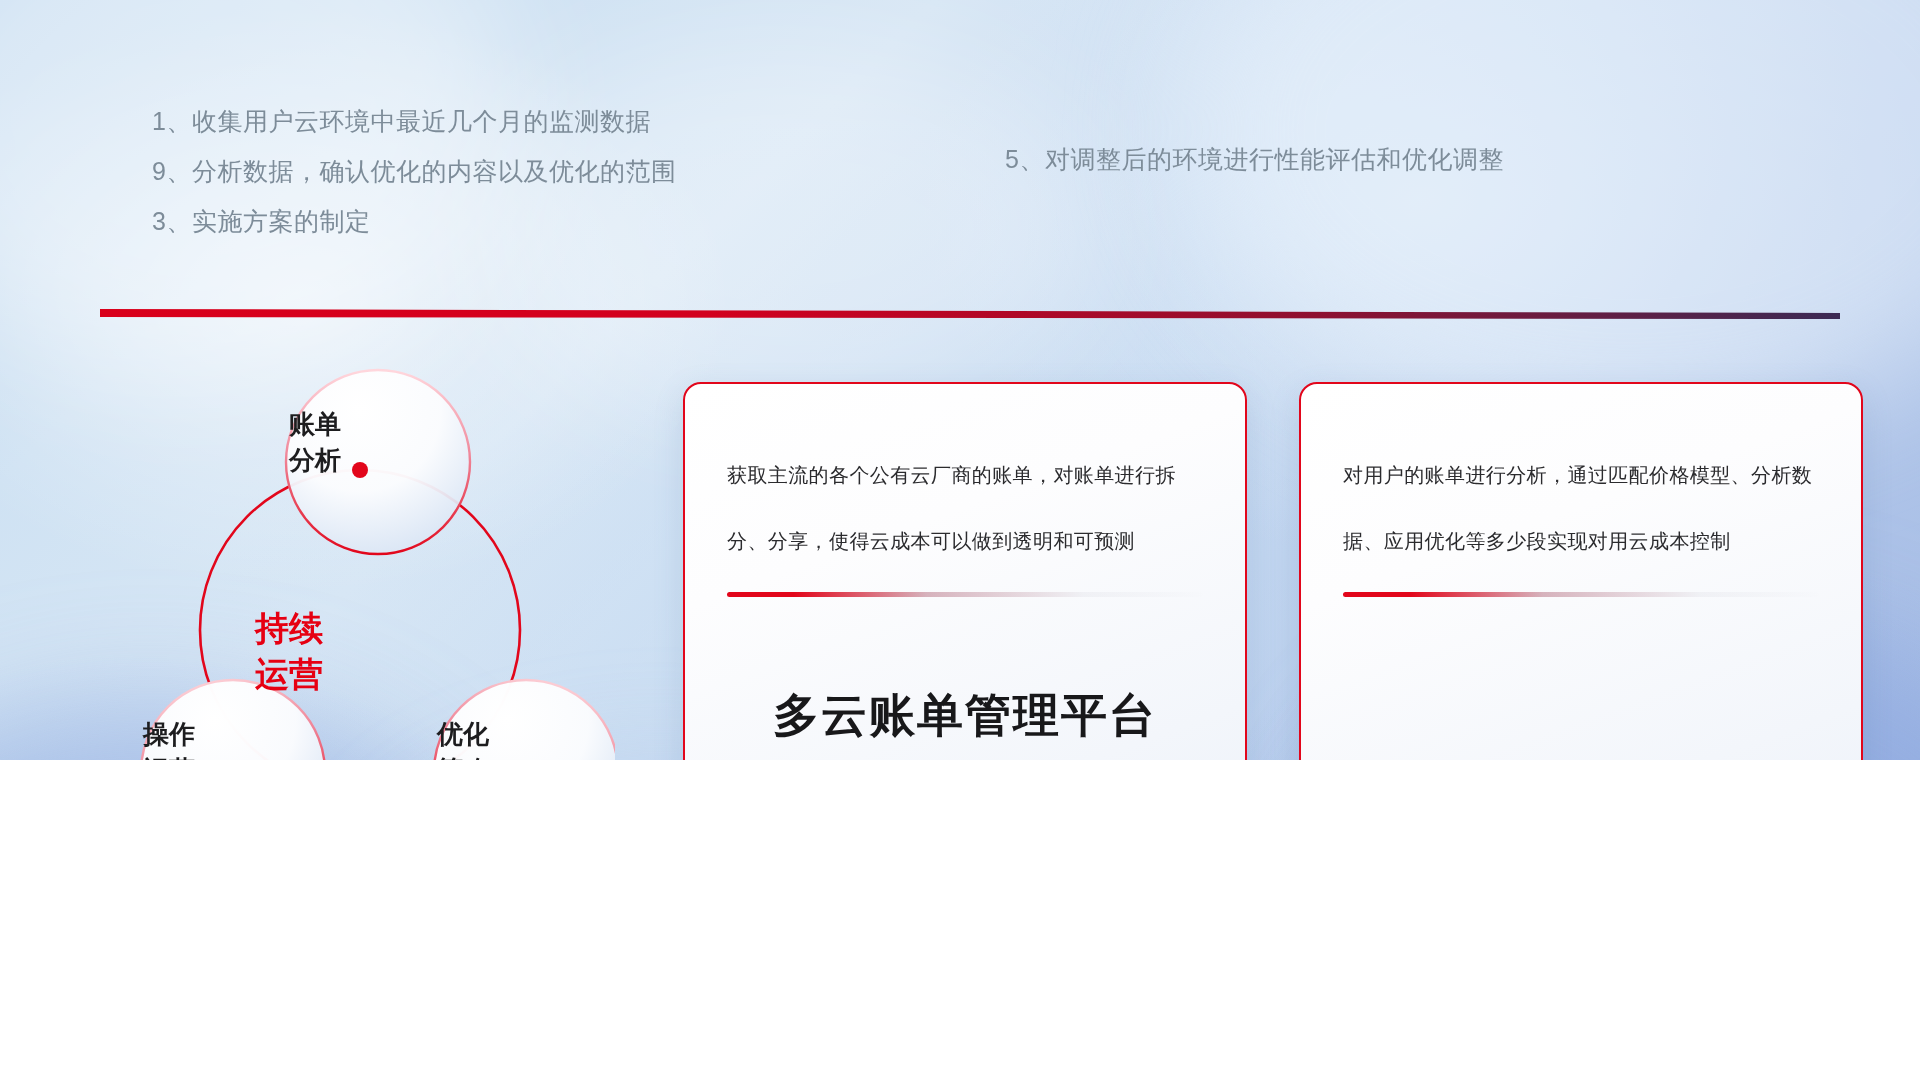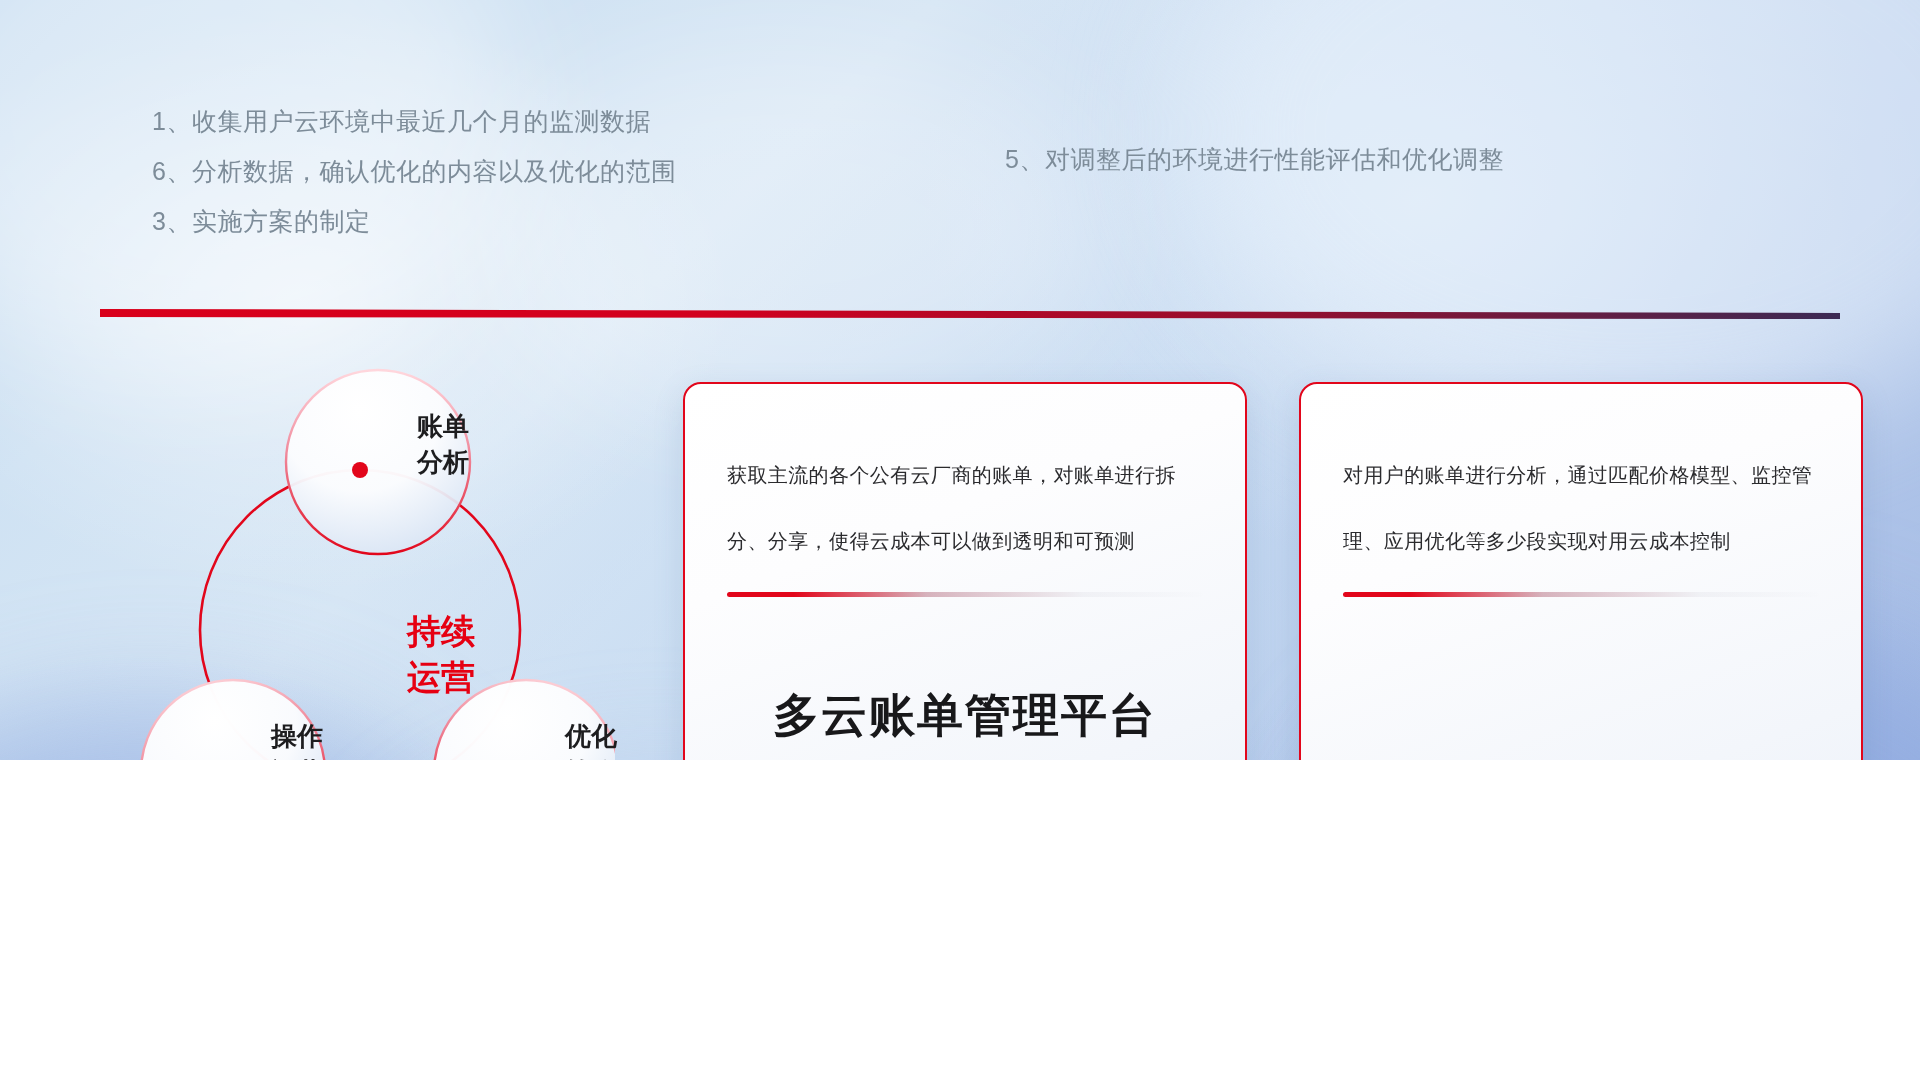--- a/index.html
+++ b/index.html
@@ -71,27 +71,27 @@
     position: absolute;
     left: 95px;
     top: 340px;
     width: 520px;
     height: 600px;
   }
   .venn svg { position: absolute; left: 0; top: 0; width: 520px; height: 600px; }
 
   .venn-label {
     position: absolute;
-    text-align: right;
+    text-align: left;
     color: #1d1d1f;
     font-weight: bold;
     font-size: 26px;
     line-height: 36px;
     white-space: pre-line;
-    font-family: Liberation Sans, sans-serif;
+    font-family: Liberation Mono, monospace;
   }
   .venn-label.center {
     color: #e60012;
     font-size: 34px;
     line-height: 46px;
     font-weight: bold;
   }
   .vl-top    { left: 194px; top: 68px;  width: 180px; }
   .vl-left   { left: 48px;  top: 378px; width: 180px; }
   .vl-right  { left: 342px; top: 378px; width: 180px; }
@@ -152,21 +152,21 @@
   <div class="blob blob-1"></div>
   <div class="blob blob-2"></div>
   <div class="blob blob-3"></div>
   <div class="blob blob-4"></div>
   <div class="blob blob-5"></div>
   <div class="blob blob-6"></div>
 
   <div class="steps">
     <div class="steps-col steps-col-left">
       <div class="step-line">1、收集用户云环境中最近几个月的监测数据</div>
-      <div class="step-line">6、分析数据，确认优化的内容以及优化的范围</div>
+      <div class="step-line">9、分析数据，确认优化的内容以及优化的范围</div>
       <div class="step-line">3、实施方案的制定</div>
     </div>
     <div class="steps-col steps-col-right">
       <div class="step-line">5、对调整后的环境进行性能评估和优化调整</div>
     </div>
   </div>
 
   <div class="divider-wrap">
     <svg viewBox="0 0 1740 12" preserveAspectRatio="none" aria-hidden="true">
       <defs>
@@ -237,19 +237,19 @@
 
   <div class="cards">
 
     <div class="card">
       <div class="card-body">获取主流的各个公有云厂商的账单，对账单进行拆分、分享，使得云成本可以做到透明和可预测</div>
       <div class="card-rule"></div>
       <div class="card-title">多云账单管理平台</div>
     </div>
 
     <div class="card">
-      <div class="card-body">对用户的账单进行分析，通过匹配价格模型、监控管理、应用优化等多少段实现对用云成本控制</div>
+      <div class="card-body">对用户的账单进行分析，通过匹配价格模型、分析数据、应用优化等多少段实现对用云成本控制</div>
       <div class="card-rule"></div>
     </div>
 
   </div>
 
 </div>
 
 </body></html>

